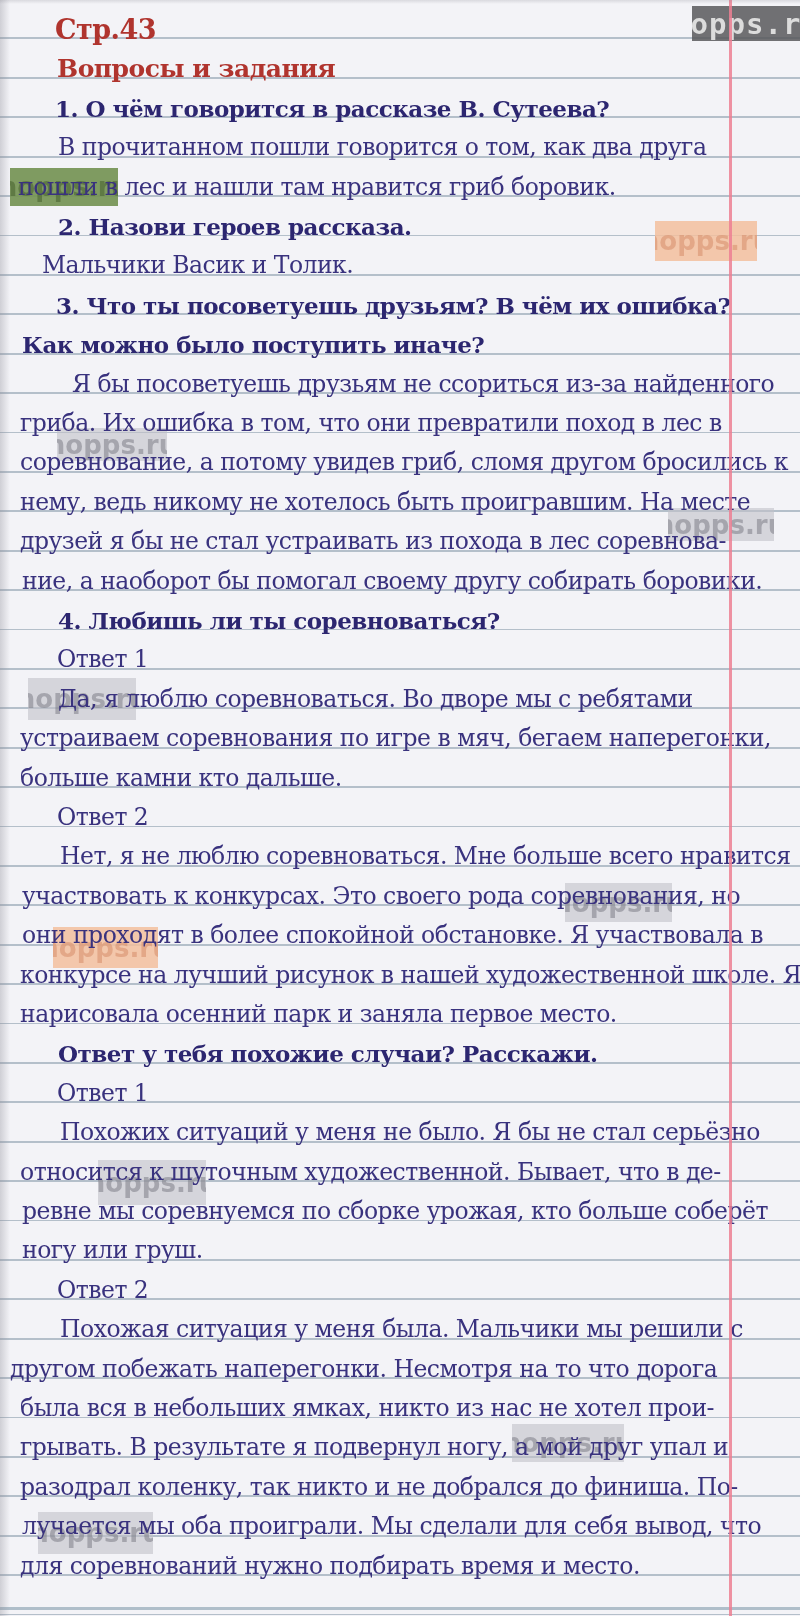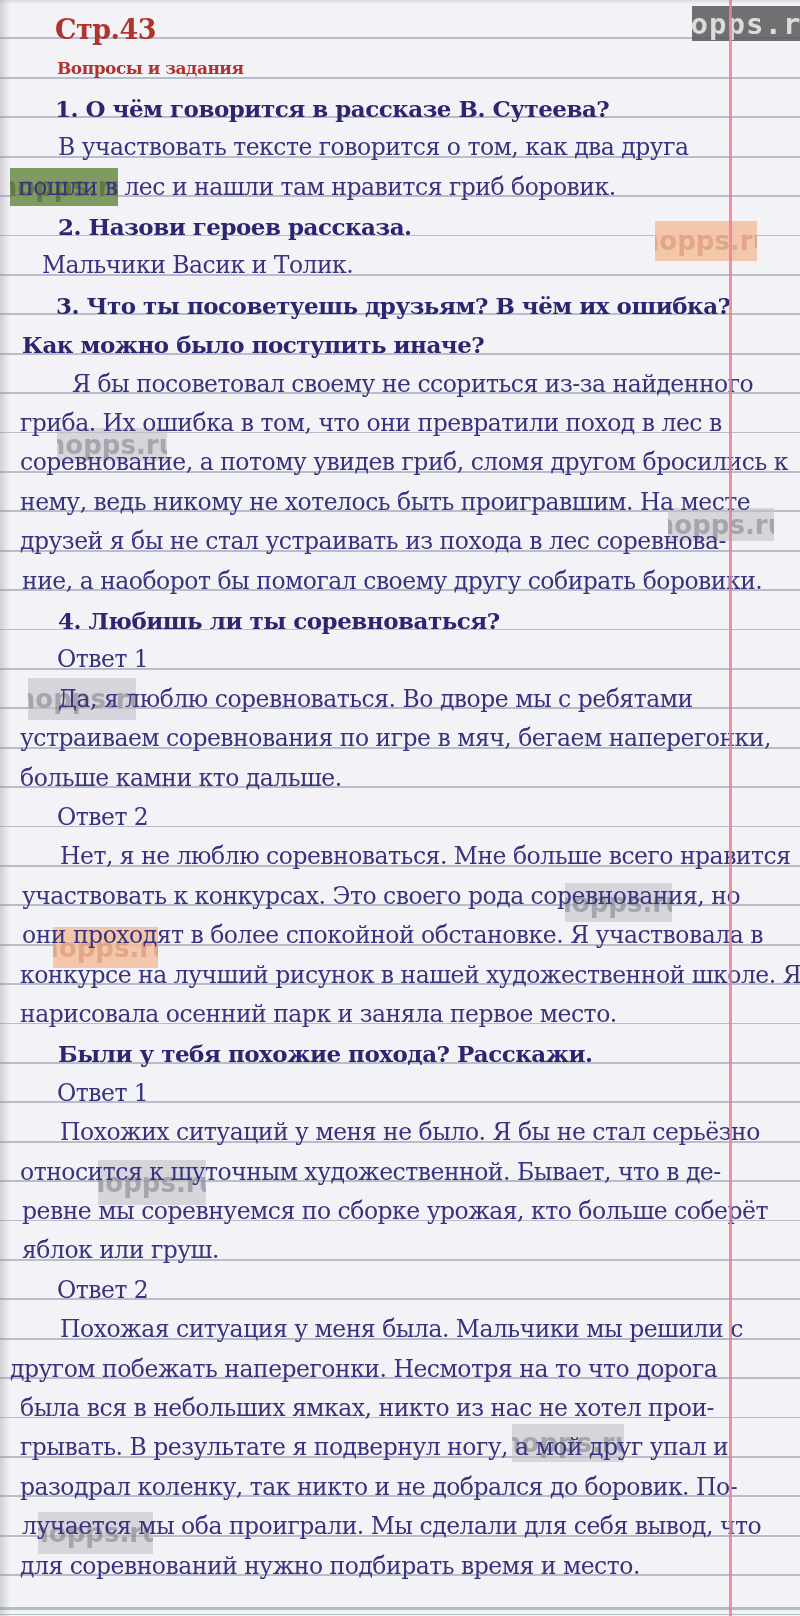--- a/index.html
+++ b/index.html
@@ -25,21 +25,21 @@
   
   .row{
     position:absolute;white-space:nowrap;z-index:2;
     height:39px;line-height:39px;
     letter-spacing:-0.5px;
     color:var(--ink-blue,#39327e);
     font-size:23.5px;
   }
   .row.q{font-weight:bold;font-size:23px;color:var(--ink-blue-dark,#2c2670);}
   .row.red1{font-weight:bold;font-size:27px;color:var(--ink-red,#b0342e);}
-  .row.red2{font-weight:bold;font-size:17px;color:var(--ink-red,#b0342e);}
+  .row.red2{font-weight:bold;font-size:25px;color:var(--ink-red,#b0342e);}
 
   
   .wm{position:absolute;z-index:1;display:flex;align-items:center;justify-content:center;
     overflow:hidden;font-family:"DejaVu Sans", sans-serif;font-weight:bold;}
   .wm span{white-space:nowrap;}
   .wm-gray{background:rgba(193,193,200,.60);color:rgba(118,118,128,.50);font-size:26px;}
   .wm-salmon{background:rgba(242,190,158,.85);color:rgba(214,140,105,.55);font-size:26px;}
   .wm-green{background:rgba(117,148,84,.92);color:rgba(70,95,45,.55);font-size:26px;}
   .wm-dark{background:rgba(88,88,92,.85);color:#dcdcdc;font-size:29px;z-index:3;
     font-family:"DejaVu Sans Mono", monospace;letter-spacing:1px;}
@@ -77,55 +77,55 @@
     <span>hopps.ru</span>
   </div>
   <div class="wm wm-gray" style="left:38px;top:1512px;width:115px;height:42px;">
     <span>hopps.ru</span>
   </div>
 
   <div>
       <div class="row red1" style="top: 10px; left: 55px;">Стр.43</div>
       <div class="row red2" style="top: 49.4px; left: 57px;">Вопросы и задания</div>
       <div class="row q" style="top: 88.8px; left: 55px;">1. О чём говорится в рассказе В. Сутеева?</div>
-      <div class="row body" style="top: 128.2px; left: 58px;">В участвовать тексте говорится о том, как два друга</div>
+      <div class="row body" style="top: 128.2px; left: 58px;">В прочитанном пошли говорится о том, как два друга</div>
       <div class="row body" style="top: 167.6px; left: 18px;">пошли в лес и нашли там нравится гриб боровик.</div>
       <div class="row q" style="top: 207px; left: 58px;">2. Назови героев рассказа.</div>
       <div class="row body" style="top: 246.4px; left: 42px;">Мальчики Васик и Толик.</div>
       <div class="row q" style="top: 285.8px; left: 56px;">3. Что ты посоветуешь друзьям? В чём их ошибка?</div>
       <div class="row q" style="top: 325.2px; left: 22px;">Как можно было поступить иначе?</div>
-      <div class="row body" style="top: 364.6px; left: 72px;">Я бы посоветовал своему не ссориться из-за найденного</div>
+      <div class="row body" style="top: 364.6px; left: 72px;">Я бы посоветуешь друзьям не ссориться из-за найденного</div>
       <div class="row body" style="top: 404px; left: 20px;">гриба. Их ошибка в том, что они превратили поход в лес в</div>
       <div class="row body" style="top: 443.4px; left: 20px;">соревнование, а потому увидев гриб, сломя другом бросились к</div>
       <div class="row body" style="top: 482.8px; left: 20px;">нему, ведь никому не хотелось быть проигравшим. На месте</div>
       <div class="row body" style="top: 522.2px; left: 20px;">друзей я бы не стал устраивать из похода в лес соревнова-</div>
       <div class="row body" style="top: 561.6px; left: 22px;">ние, а наоборот бы помогал своему другу собирать боровики.</div>
       <div class="row q" style="top: 601px; left: 58px;">4. Любишь ли ты соревноваться?</div>
       <div class="row body" style="top: 640.4px; left: 57px;">Ответ 1</div>
       <div class="row body" style="top: 679.8px; left: 58px;">Да, я люблю соревноваться. Во дворе мы с ребятами</div>
       <div class="row body" style="top: 719.2px; left: 20px;">устраиваем соревнования по игре в мяч, бегаем наперегонки,</div>
       <div class="row body" style="top: 758.6px; left: 20px;">больше камни кто дальше.</div>
       <div class="row body" style="top: 798px; left: 57px;">Ответ 2</div>
       <div class="row body" style="top: 837.4px; left: 60px;">Нет, я не люблю соревноваться. Мне больше всего нравится</div>
       <div class="row body" style="top: 876.8px; left: 22px;">участвовать к конкурсах. Это своего рода соревнования, но</div>
       <div class="row body" style="top: 916.2px; left: 22px;">они проходят в более спокойной обстановке. Я участвовала в</div>
       <div class="row body" style="top: 955.6px; left: 20px;">конкурсе на лучший рисунок в нашей художественной школе. Я</div>
       <div class="row body" style="top: 995px; left: 20px;">нарисовала осенний парк и заняла первое место.</div>
-      <div class="row q" style="top: 1034.4px; left: 58px;">Были у тебя похожие похода? Расскажи.</div>
+      <div class="row q" style="top: 1034.4px; left: 58px;">Ответ у тебя похожие случаи? Расскажи.</div>
       <div class="row body" style="top: 1073.8px; left: 57px;">Ответ 1</div>
       <div class="row body" style="top: 1113.2px; left: 60px;">Похожих ситуаций у меня не было. Я бы не стал серьёзно</div>
       <div class="row body" style="top: 1152.6px; left: 20px;">относится к шуточным художественной. Бывает, что в де-</div>
       <div class="row body" style="top: 1192px; left: 22px;">ревне мы соревнуемся по сборке урожая, кто больше соберёт</div>
-      <div class="row body" style="top: 1231.4px; left: 22px;">яблок или груш.</div>
+      <div class="row body" style="top: 1231.4px; left: 22px;">ногу или груш.</div>
       <div class="row body" style="top: 1270.8px; left: 57px;">Ответ 2</div>
       <div class="row body" style="top: 1310.2px; left: 60px;">Похожая ситуация у меня была. Мальчики мы решили с</div>
       <div class="row body" style="top: 1349.6px; left: 10px;">другом побежать наперегонки. Несмотря на то что дорога</div>
       <div class="row body" style="top: 1389px; left: 20px;">была вся в небольших ямках, никто из нас не хотел прои-</div>
       <div class="row body" style="top: 1428.4px; left: 20px;">грывать. В результате я подвернул ногу, а мой друг упал и</div>
-      <div class="row body" style="top: 1467.8px; left: 20px;">разодрал коленку, так никто и не добрался до боровик. По-</div>
+      <div class="row body" style="top: 1467.8px; left: 20px;">разодрал коленку, так никто и не добрался до финиша. По-</div>
       <div class="row body" style="top: 1507.2px; left: 22px;">лучается мы оба проиграли. Мы сделали для себя вывод, что</div>
       <div class="row body" style="top: 1546.6px; left: 20px;">для соревнований нужно подбирать время и место.</div>
     </div>
 
   <div class="wm wm-dark" style="left:692px;top:6px;width:108px;height:35px;">
     <span>hopps.ru</span>
   </div>
 
   <div class="margin-line"></div>
   <div class="bottom-rule"></div>

